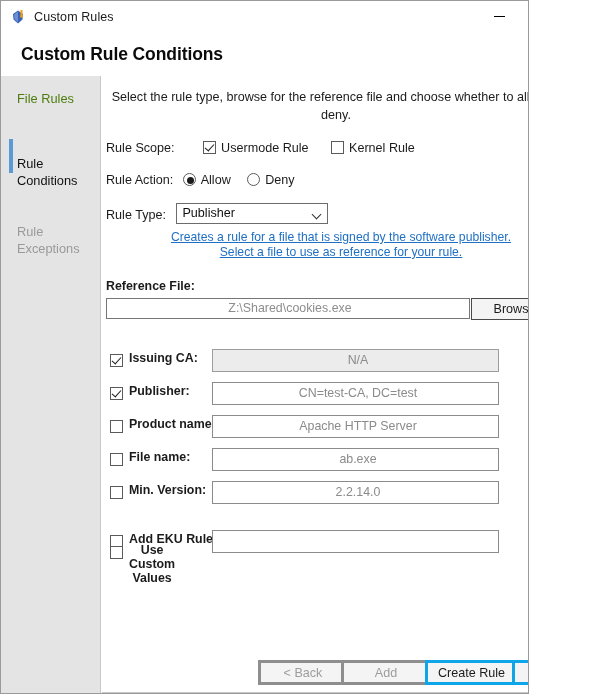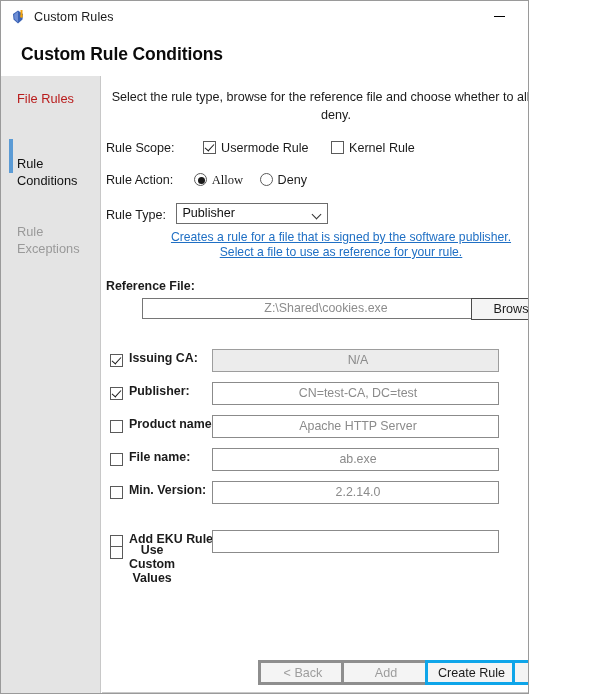--- a/index.html
+++ b/index.html
@@ -66,21 +66,21 @@
     position: absolute; left: 0; top: 75px;
     width: 100px; height: 617px;
     background: #e4e4e4;
     border-right: 1px solid #c8c8c8;
   }
   .nav-item {
     position: absolute; left: 0;
     width: 100px;
     padding-left: 16px; padding-right: 6px;
     font-size: 12.8px; line-height: 17px;
-    color: #b91c1c;
+    color: #4d7c0f;
     cursor: default;
   }
   .nav-item.active { font-weight: normal; color: #111; }
   .nav-item.disabled { color: #9a9a9a; }
   #nav-indicator {
     position: absolute; left: 8px; top: 63px;
     width: 4px; height: 34px;
     background: #5b9bd5;
   }
 
@@ -183,21 +183,21 @@
 
   
   #ref-label { position: absolute; left: 4px; top: 203px; font-size: 12.4px; font-weight: bold; color: #1b1b1b; }
   #ref-input {
     position: absolute; left: 4px; top: 222px;
     width: 364px; height: 21px;
     border: 1px solid #767676;
     background: #ffffff;
     font-size: 12.4px; color: #8d8d8d;
     padding: 2px 0 0 4px;
-    overflow: hidden; white-space: nowrap; margin-left: 36px;
+    overflow: hidden; white-space: nowrap;
   }
   #browse-btn {
     position: absolute; left: 369px; top: 222px;
     width: 87px; height: 22px;
     border: 1px solid #4a4a4a;
     background: #f4f4f4;
     font-size: 12.6px; color: #1b1b1b;
     display: flex; align-items: center; justify-content: center;
     cursor: default;
   }
@@ -301,21 +301,21 @@
       <span class="inline-opt" style="margin-left:24px;">
         <span class="cb checked"></span><span class="lbl">Usermode Rule</span>
       </span>
       <span class="inline-opt" style="margin-left:18px;">
         <span class="cb"></span><span class="lbl">Kernel Rule</span>
       </span>
     </div>
 
     <div id="row-action">
       <span class="row-label" style="position:relative;">Rule Action:</span>
-      <span class="inline-opt" style="margin-left:16px;font-family:Liberation Serif, serif;">
+      <span class="inline-opt" style="margin-left:5px;">
         <span class="rd checked"></span><span class="lbl">Allow</span>
       </span>
       <span class="inline-opt" style="margin-left:12px;">
         <span class="rd"></span><span class="lbl">Deny</span>
       </span>
     </div>
 
     <div id="row-type">
       <span class="row-label" style="position:relative;">Rule Type:</span>
       <span id="rule-type-select">

